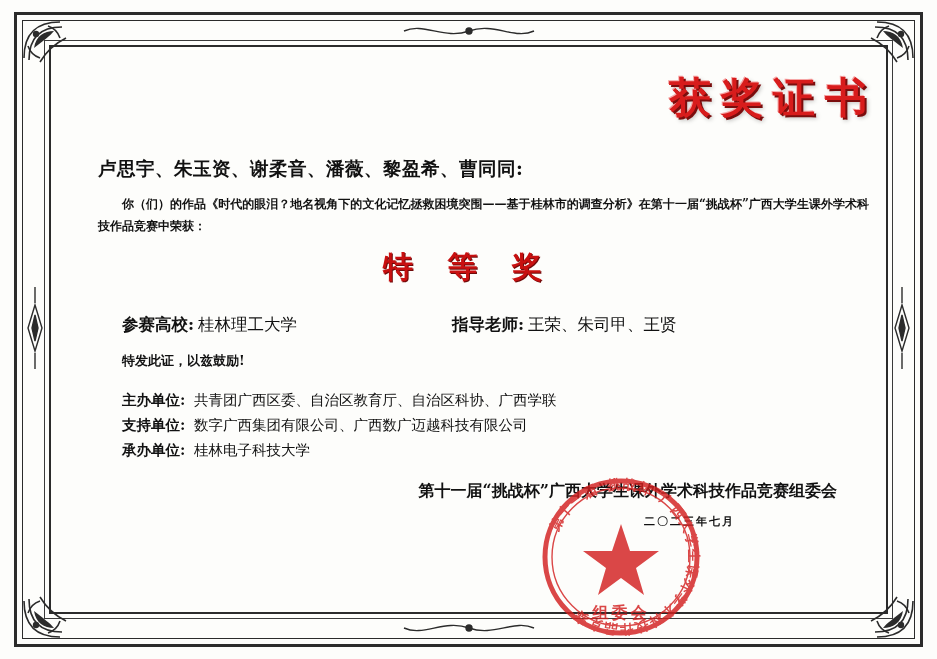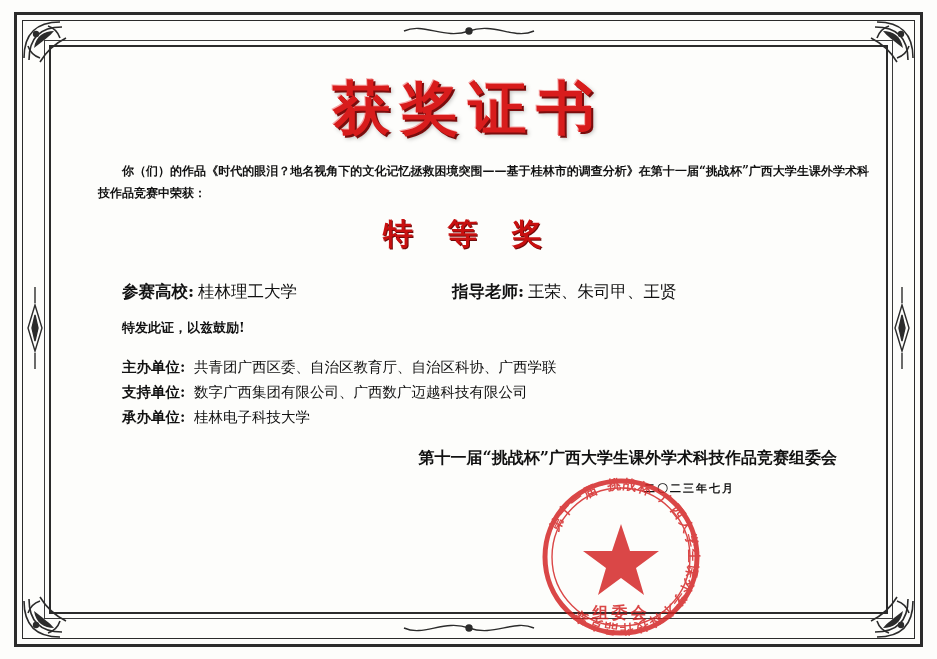--- a/index.html
+++ b/index.html
@@ -80,24 +80,24 @@
   
   .content {
     position: absolute;
     left: 60px;
     top: 56px;
     right: 60px;
     bottom: 56px;
   }
 
   .title {
-    text-align: center;
+    text-align: right;
     margin-top: 14px;
     font-family: "DejaVu Serif", "Liberation Serif", serif;
-    font-size: 58px;
+    font-size: 42px;
     font-weight: bold;
     letter-spacing: 10px;
     color: #d81c1c;
     text-shadow:
       2px 2px 0 #7a0d0d,
       -1px -1px 0 #f6a6a6,
       3px 3px 4px rgba(0,0,0,0.25);
   }
 
   .recipients {
@@ -301,20 +301,21 @@
         <path d="M10 11 C30 2 50 20 75 11 C100 2 120 20 140 11"></path>
         <circle cx="75" cy="11" r="3" fill="#2b2b2b"></circle>
       </g>
     </svg>
   </div>
 
   <div class="content">
 
     <div class="title">获奖证书</div>
 
+    <div class="recipients">卢思宇、朱玉资、谢柔音、潘薇、黎盈希、曹同同:</div>
 
     <div class="body-para">你（们）的作品《时代的眼泪？地名视角下的文化记忆拯救困境突围——基于桂林市的调查分析》在第十一届“挑战杯”广西大学生课外学术科技作品竞赛中荣获：</div>
 
     <div class="award">特 等 奖</div>
 
     <div class="school-row">
       <div class="left">
         <span class="lbl">参赛高校:</span>
         <span class="val">桂林理工大学</span>
       </div>

